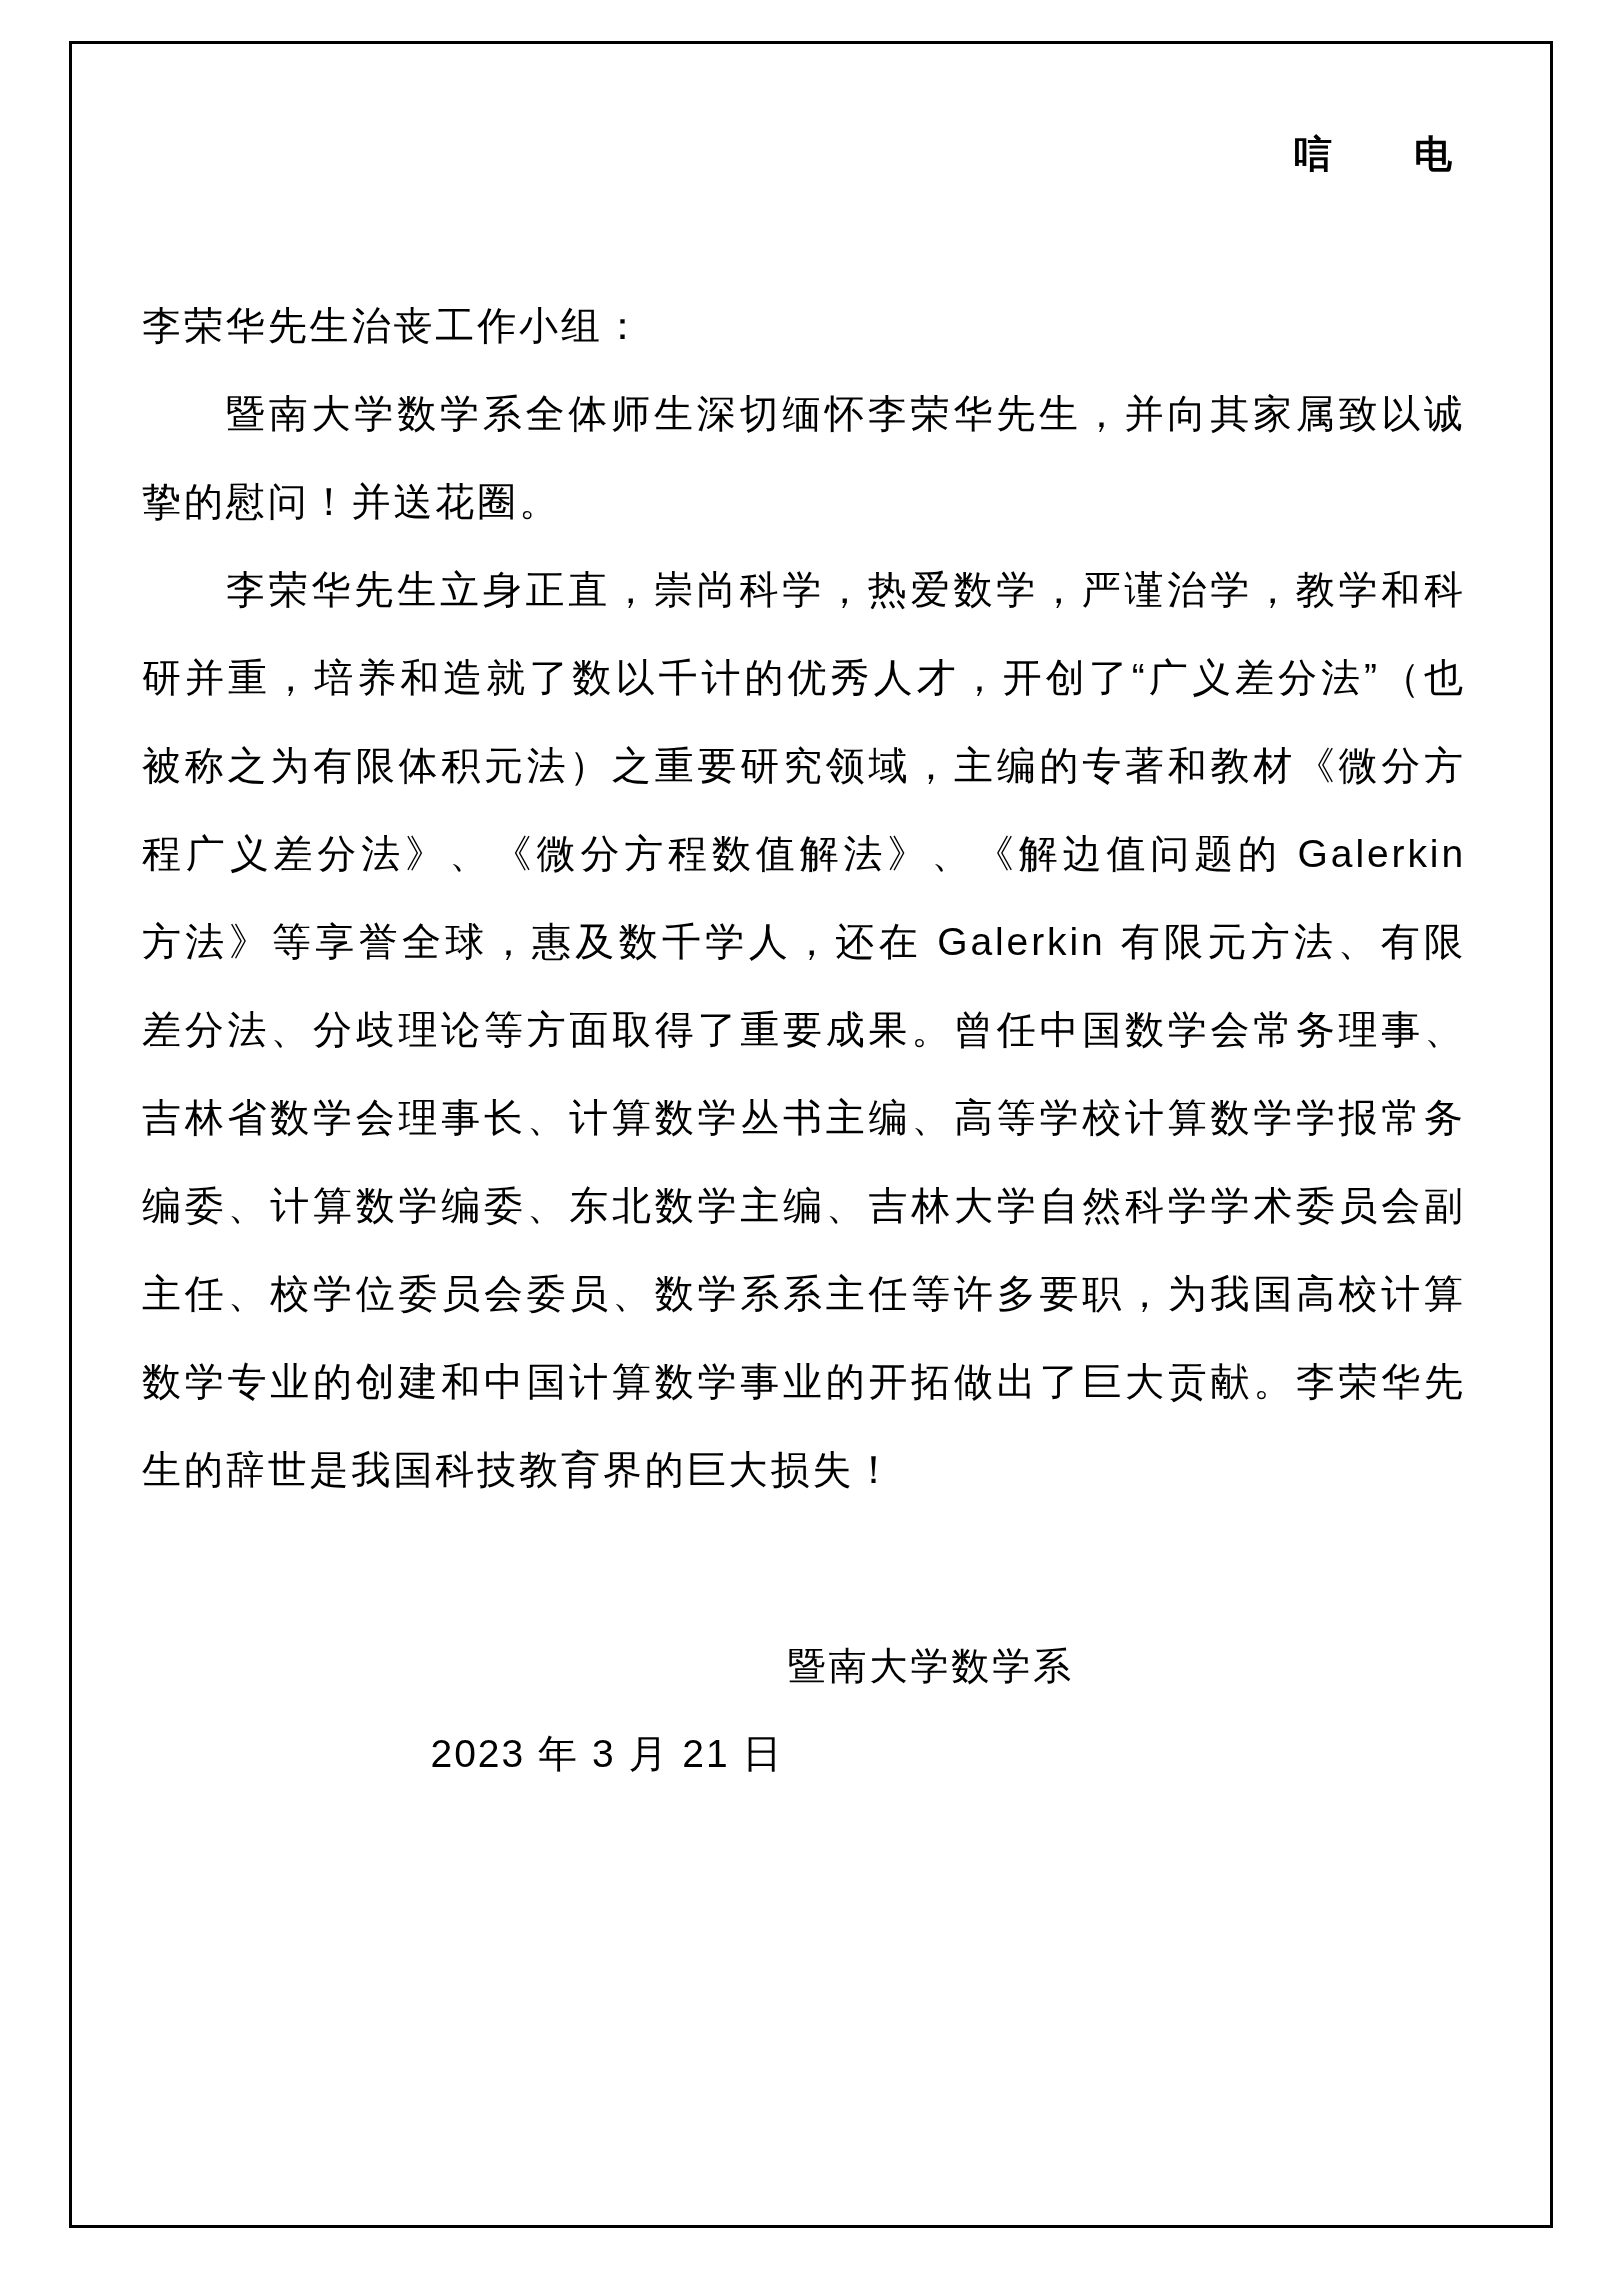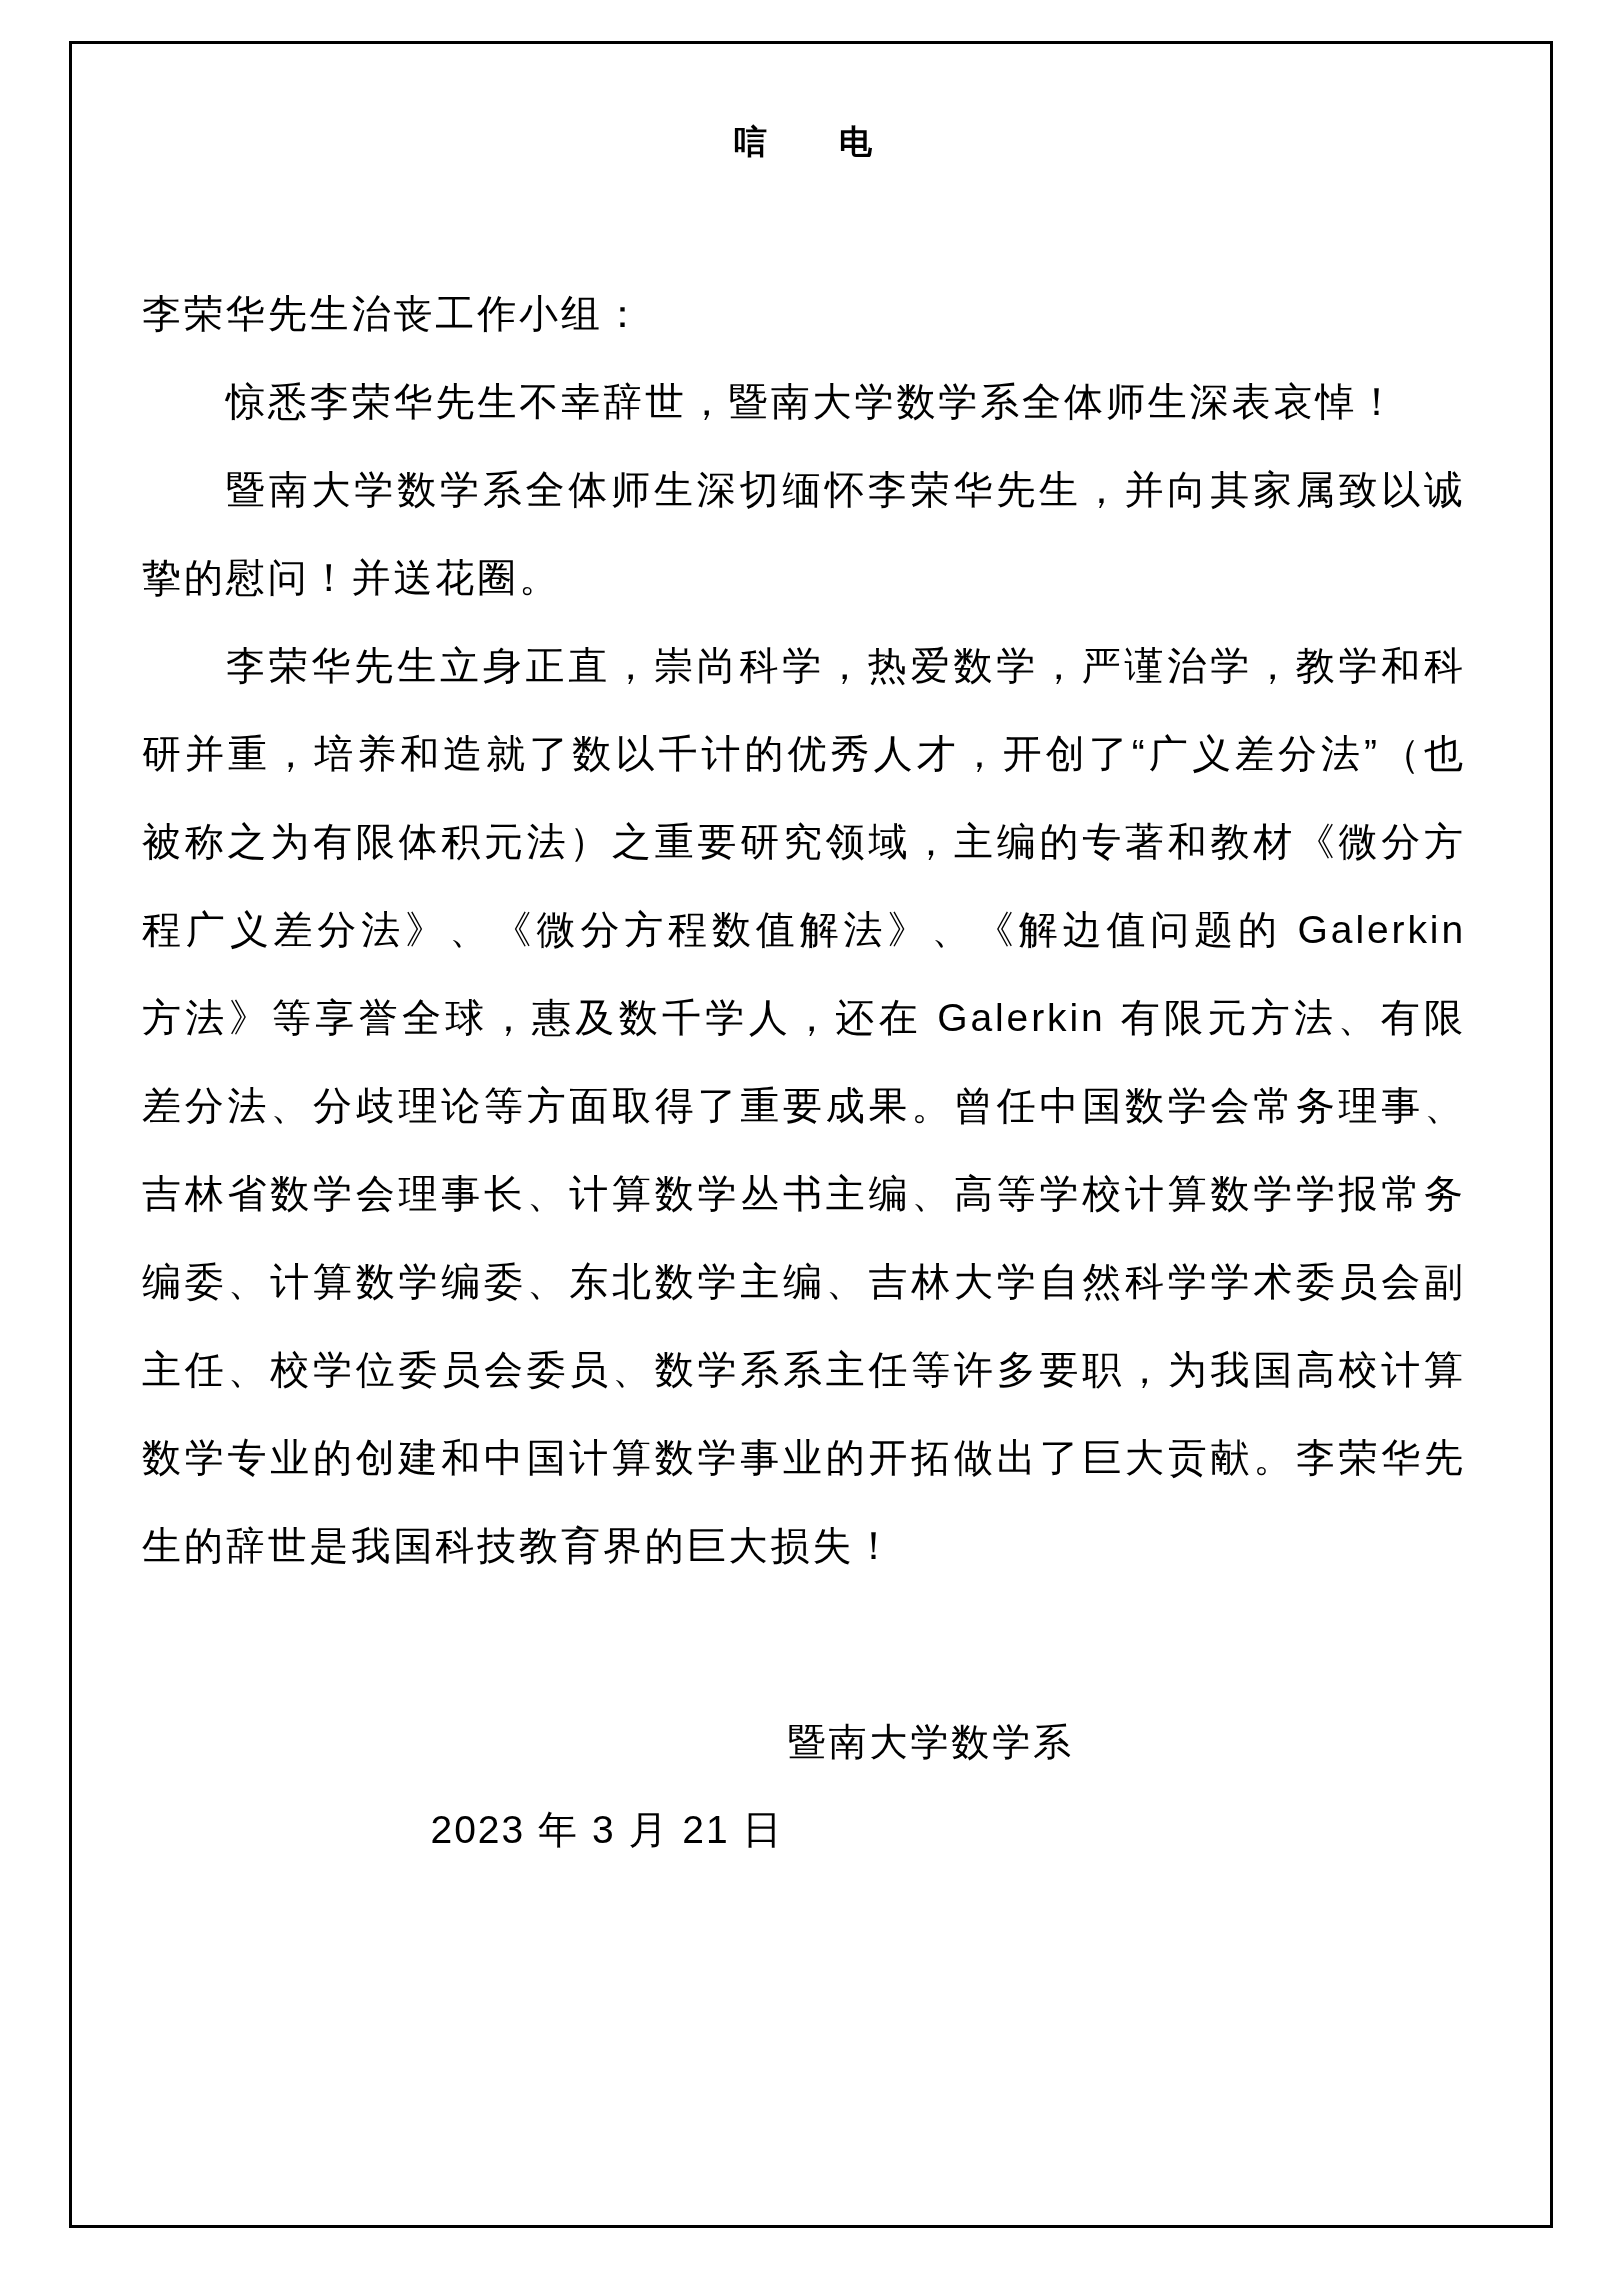--- a/index.html
+++ b/index.html
@@ -19,25 +19,25 @@
     position: absolute;
     left: 69px;
     top: 41px;
     width: 1484px;
     height: 2187px;
     border: 3.9px solid #000000;
     box-sizing: border-box;
     padding: 69px 84px 0 70px;
   }
   .title {
-    margin: 0;
-    text-align: center;
+    margin: 12px;
+    text-align: right;
     font-family: "Liberation Serif", serif;
     font-weight: bold;
-    font-size: 33px;
+    font-size: 38px;
     line-height: 59px;
     letter-spacing: 2px;
     white-space: pre;
   }
   .salutation {
     margin: 98px 0 0 0;
     font-size: 39px;
     line-height: 88px;
     letter-spacing: 2.9px;
     text-align: justify;
@@ -66,19 +66,18 @@
     text-align: center;
     padding-right: 394px;
   }
 </style>
 </head>
 <body>
 
 <div class="frame">
   <h1 class="title">唁　　电</h1>
   <p class="salutation">李荣华先生治丧工作小组：</p>
-  <p class="para">惊悉李荣华先生不幸辞世，暨南大学数学系全体师生深表哀悼！</p>
   <p class="para">暨南大学数学系全体师生深切缅怀李荣华先生，并向其家属致以诚挚的慰问！并送花圈。</p>
   <p class="para">李荣华先生立身正直，崇尚科学，热爱数学，严谨治学，教学和科研并重，培养和造就了数以千计的优秀人才，开创了“广义差分法”（也被称之为有限体积元法）之重要研究领域，主编的专著和教材《微分方程广义差分法》、《微分方程数值解法》、《解边值问题的 Galerkin 方法》等享誉全球，惠及数千学人，还在 Galerkin 有限元方法、有限差分法、分歧理论等方面取得了重要成果。曾任中国数学会常务理事、吉林省数学会理事长、计算数学丛书主编、高等学校计算数学学报常务编委、计算数学编委、东北数学主编、吉林大学自然科学学术委员会副主任、校学位委员会委员、数学系系主任等许多要职，为我国高校计算数学专业的创建和中国计算数学事业的开拓做出了巨大贡献。李荣华先生的辞世是我国科技教育界的巨大损失！</p>
   <p class="signature">暨南大学数学系</p>
   <p class="date">2023 年 3 月 21 日</p>
 </div>
 
 
 </body></html>

